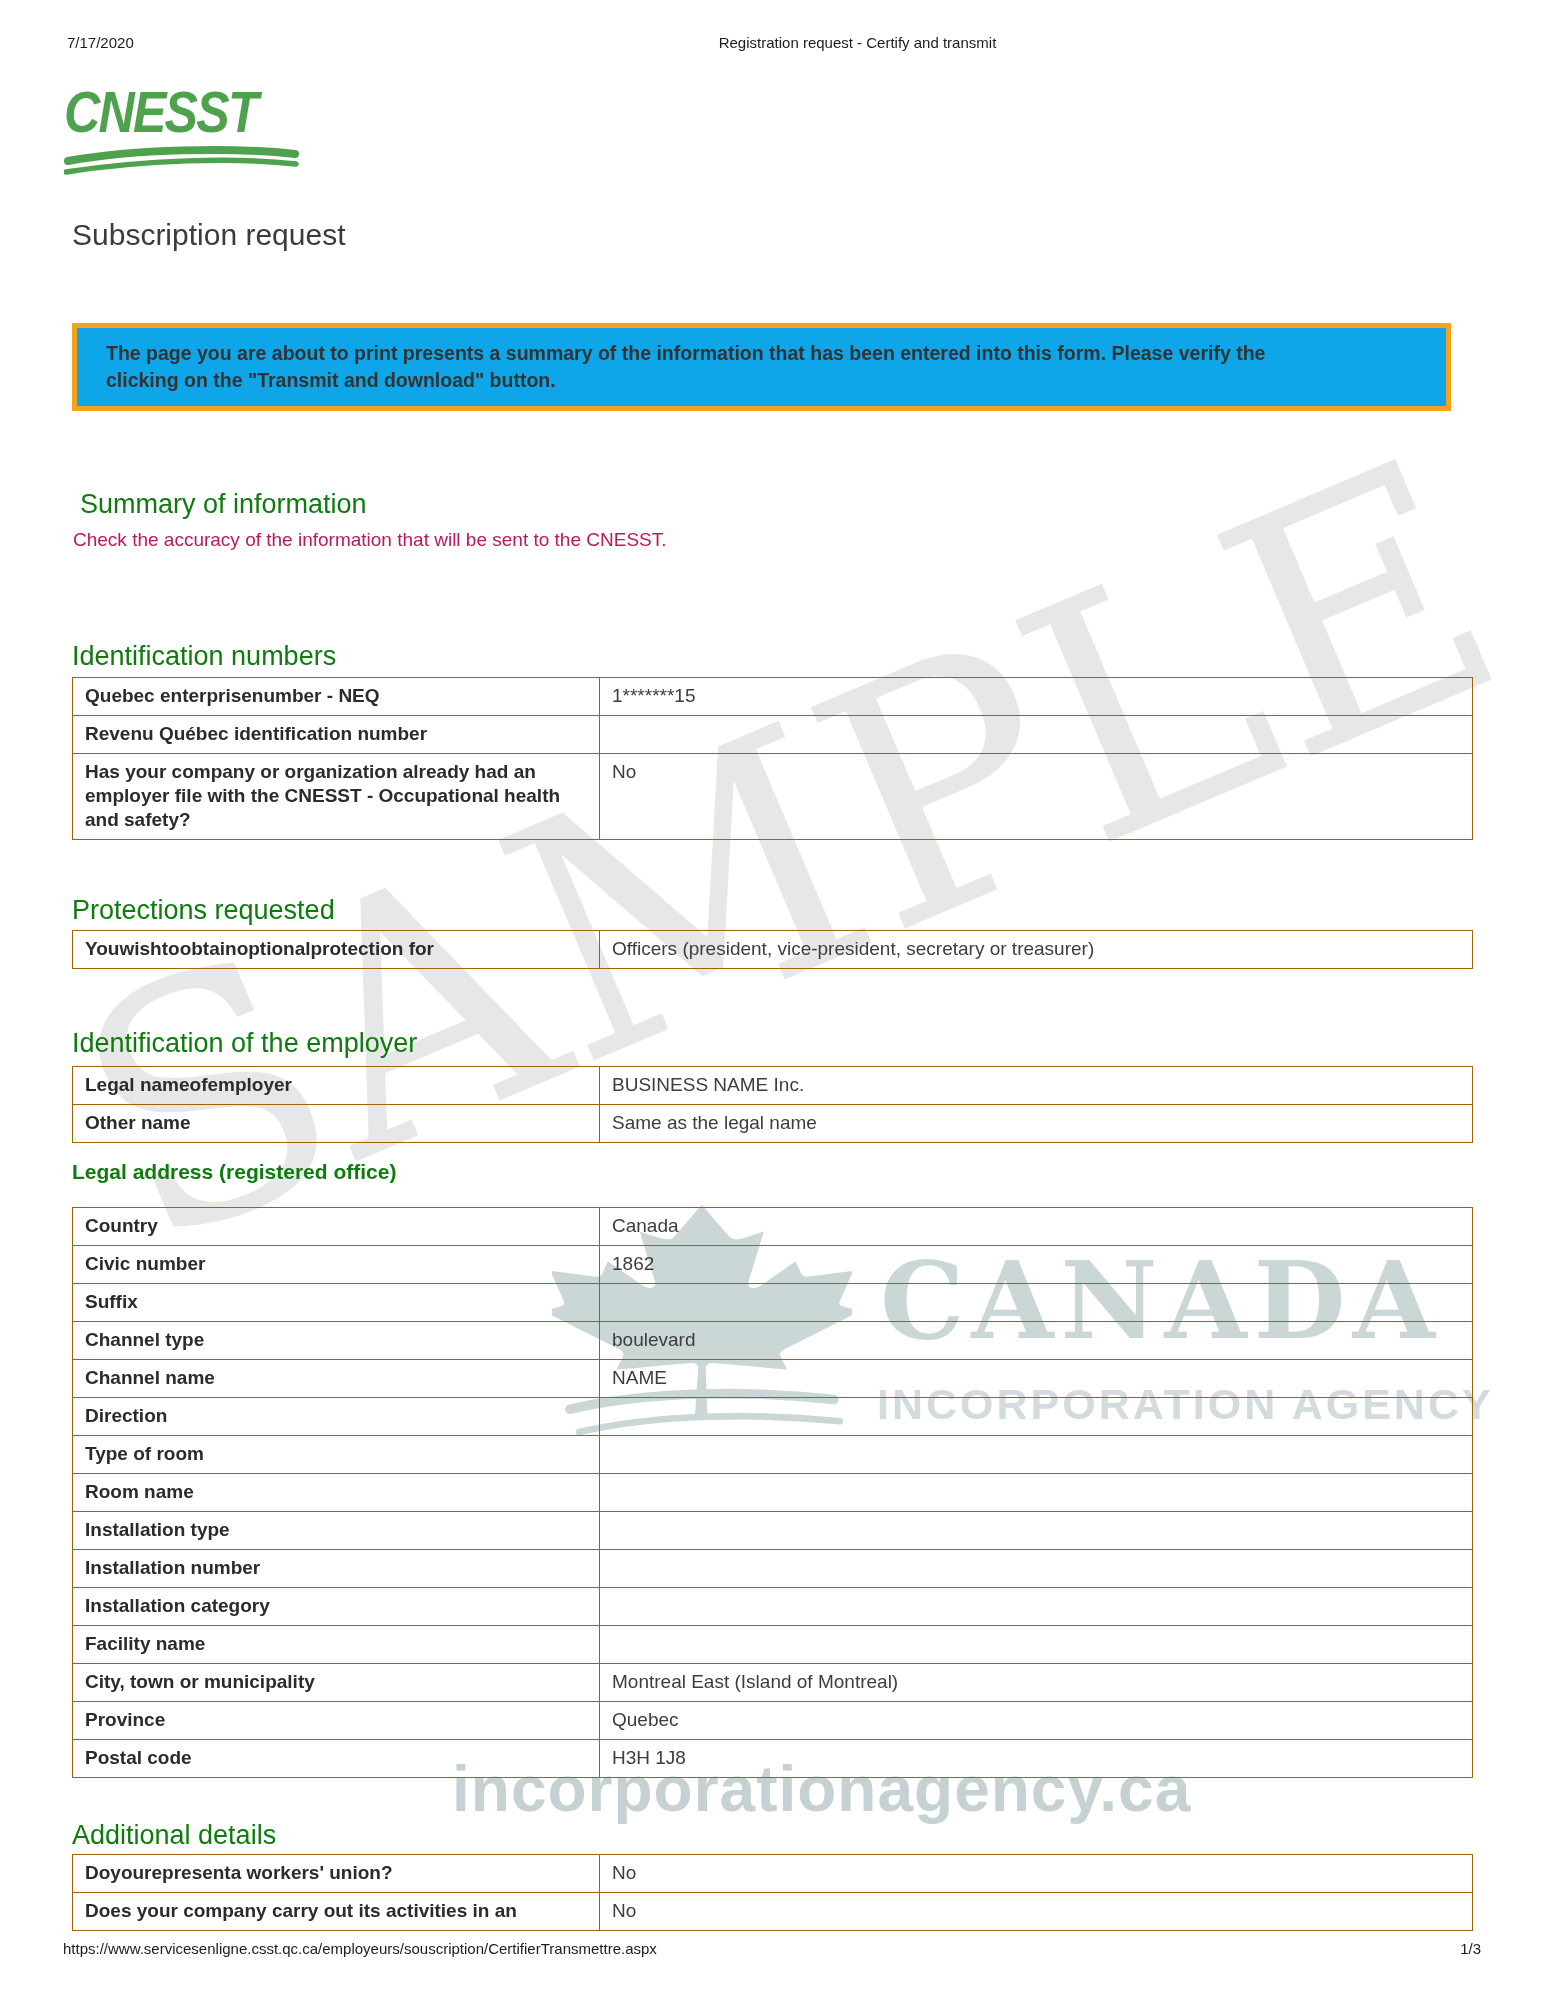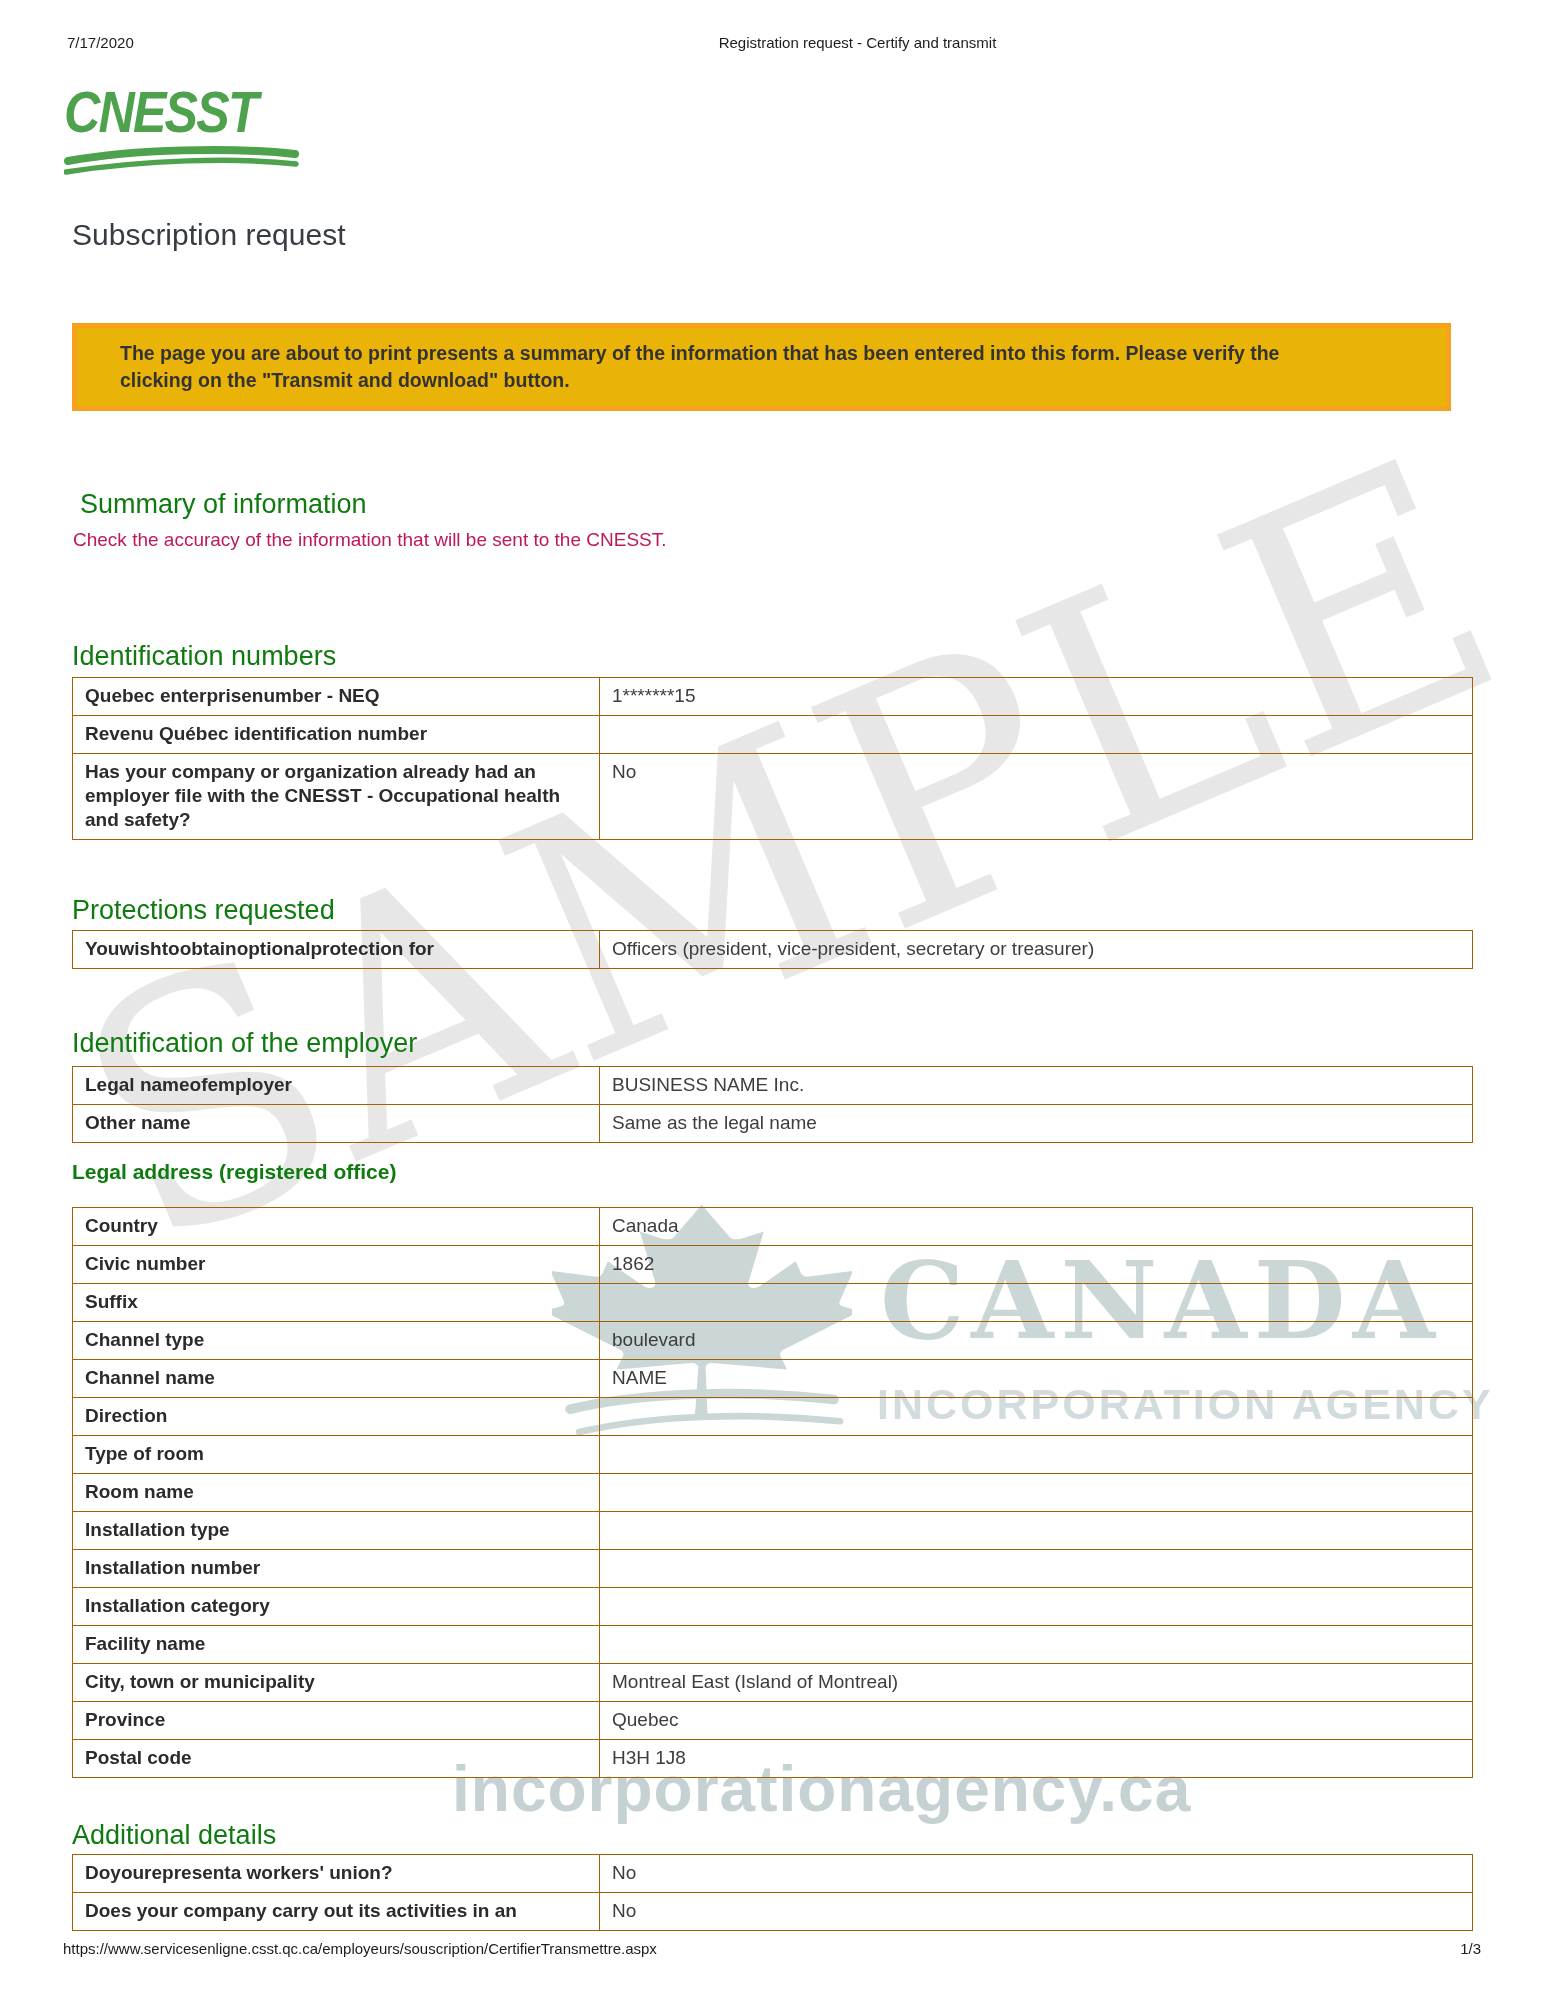--- a/index.html
+++ b/index.html
@@ -19,21 +19,21 @@
     color:var(--logo-green);transform:scaleX(.88);transform-origin:left top;line-height:1;
   }
   
   .page-title{font-size:30px;font-weight:400;color:#363c42;}
   .section-h{font-size:27px;font-weight:normal;color:var(--green);line-height:1.1;}
   .sub-h{font-size:21px;font-weight:bold;color:var(--green);}
   .summary-sub{font-size:19px;color:#be185d;}
   
   .notice{
     box-sizing:border-box;width:1379px;border:5px solid var(--orange);
-    padding:12px 18px 12px 43px;background:#eab308;
+    padding:12px 18px 12px 29px;background:#0ea5e9;
   }
   .notice div{font-size:19.5px;font-weight:bold;color:#333;line-height:27px;}
   
   table.kv{border-collapse:collapse;width:1401px;background:transparent;}
   table.kv td{
     border:1px solid #a16207;padding:6px 12px 7px 12px;
     font-size:19px;line-height:24px;vertical-align:top;background:transparent;
   }
   table.kv td.label{width:502px;font-weight:bold;color:#2b2b2b;}
   table.kv td.value{color:#3d3d3d;}

